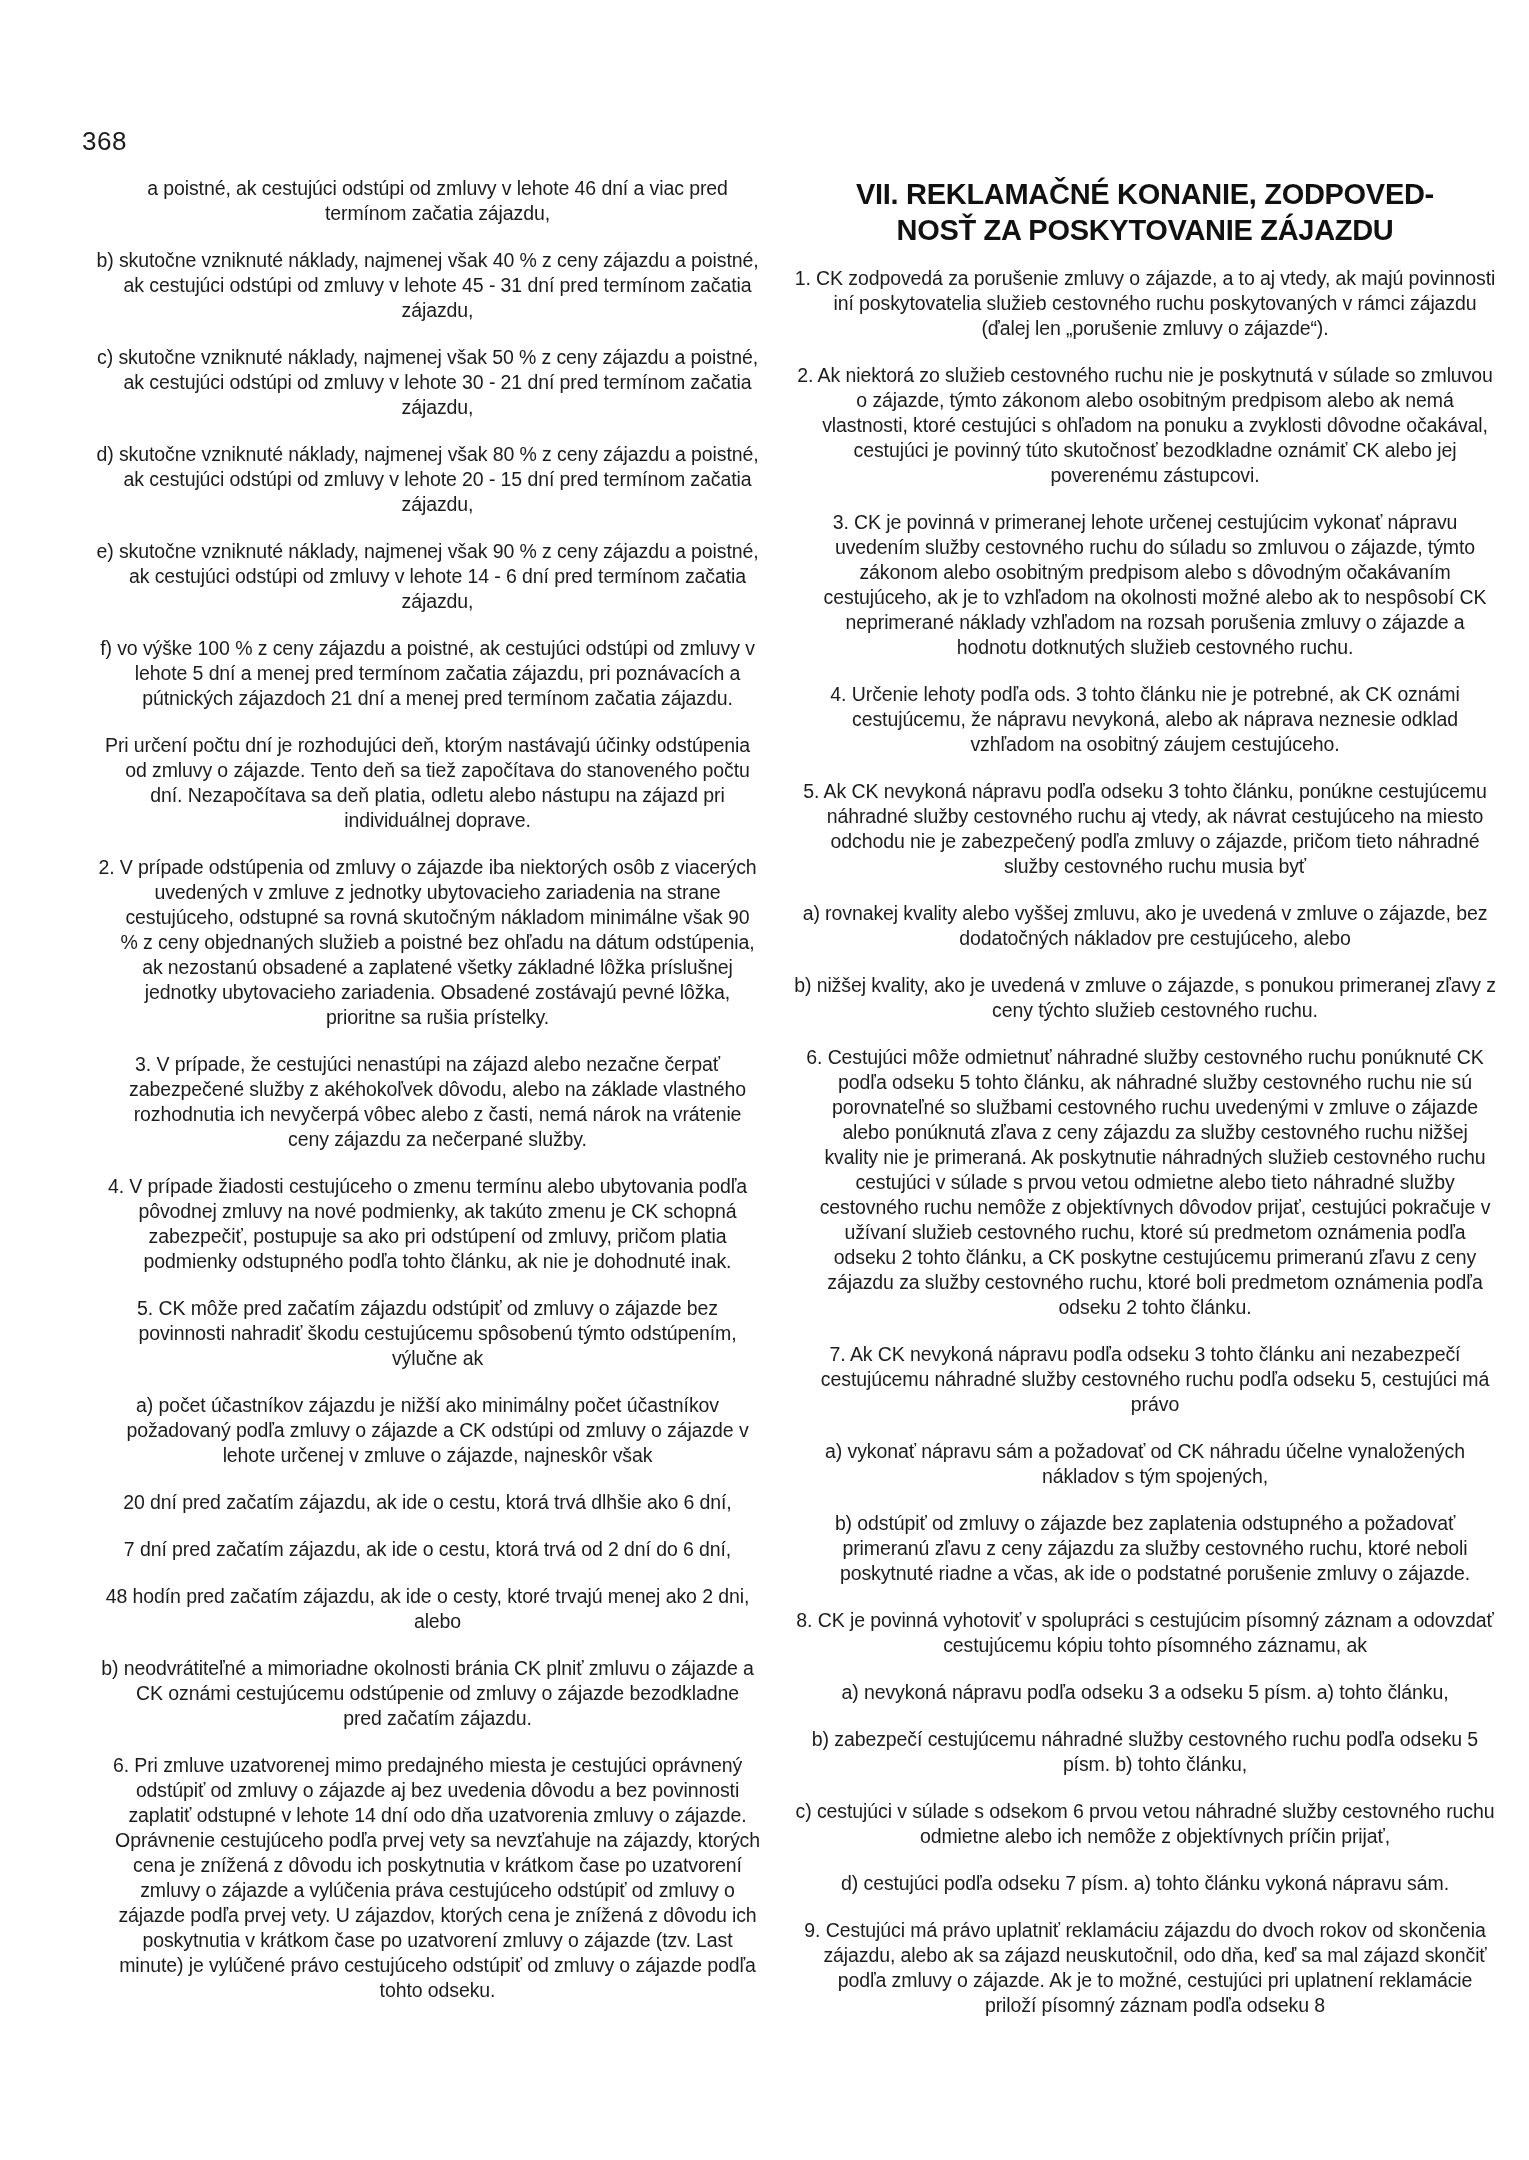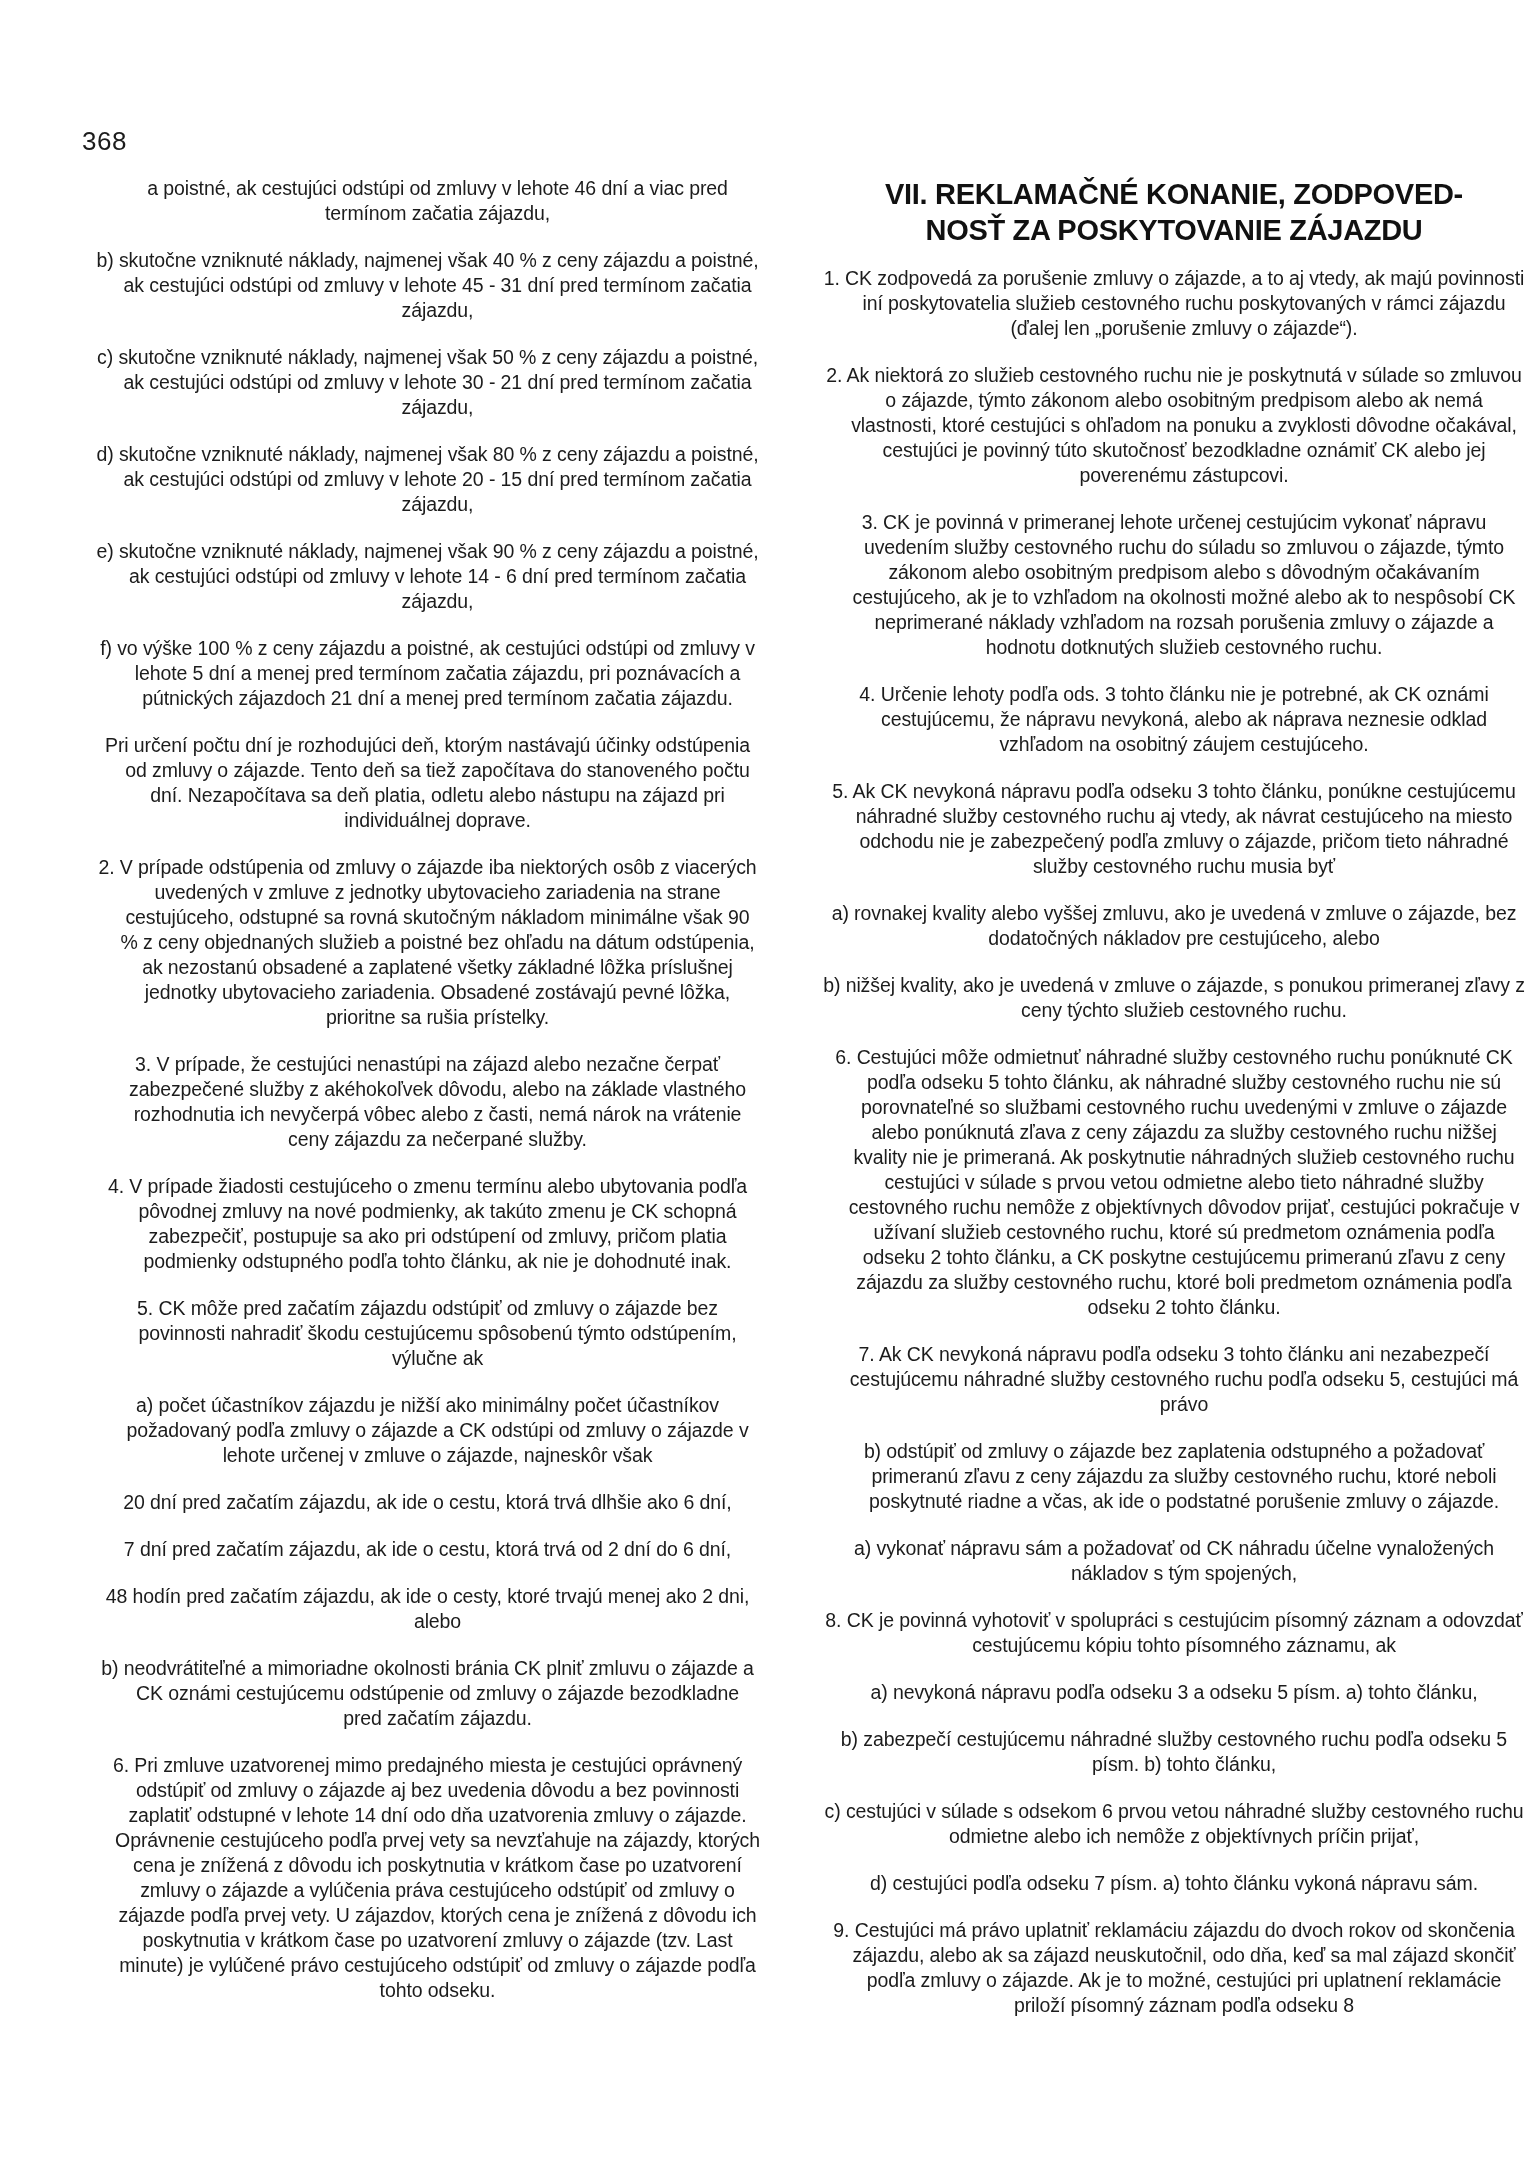--- a/index.html
+++ b/index.html
@@ -31,21 +31,21 @@
     line-height: 25px;
     letter-spacing: -0.1px;
     text-align: center;
     color: #1c1c1c;
   }
   .col-left {
     left: 95px;
     width: 665px;
   }
   .col-right {
-    left: 823px;
+    left: 794px;
     width: 702px;
   }
   .section-heading {
     font-size: 29px;
     line-height: 36px;
     font-weight: bold;
     letter-spacing: -0.3px;
     margin: 0 0 18px 0;
     color: #111111;
   }
@@ -98,22 +98,22 @@
     <div>
         <div class="para"><span class="marker">1. </span><span>CK zodpovedá za porušenie zmluvy o zájazde, a to aj vtedy, ak majú povinnosti iní poskytovatelia služieb cestovného ruchu poskytovaných v rámci zájazdu (ďalej len „porušenie zmluvy o zájazde“).</span></div>
         <div class="para"><span class="marker">2. </span><span>Ak niektorá zo služieb cestovného ruchu nie je poskytnutá v súlade so zmluvou o zájazde, týmto zákonom alebo osobitným predpisom alebo ak nemá vlastnosti, ktoré cestujúci s ohľadom na ponuku a zvyklosti dôvodne očakával, cestujúci je povinný túto skutočnosť bezodkladne oznámiť CK alebo jej poverenému zástupcovi.</span></div>
         <div class="para"><span class="marker">3. </span><span>CK je povinná v primeranej lehote určenej cestujúcim vykonať nápravu uvedením služby cestovného ruchu do súladu so zmluvou o zájazde, týmto zákonom alebo osobitným predpisom alebo s dôvodným očakávaním cestujúceho, ak je to vzhľadom na okolnosti možné alebo ak to nespôsobí CK neprimerané náklady vzhľadom na rozsah porušenia zmluvy o zájazde a hodnotu dotknutých služieb cestovného ruchu.</span></div>
         <div class="para"><span class="marker">4. </span><span>Určenie lehoty podľa ods. 3 tohto článku nie je potrebné, ak CK oznámi cestujúcemu, že nápravu nevykoná, alebo ak náprava neznesie odklad vzhľadom na osobitný záujem cestujúceho.</span></div>
         <div class="para"><span class="marker">5. </span><span>Ak CK nevykoná nápravu podľa odseku 3 tohto článku, ponúkne cestujúcemu náhradné služby cestovného ruchu aj vtedy, ak návrat cestujúceho na miesto odchodu nie je zabezpečený podľa zmluvy o zájazde, pričom tieto náhradné služby cestovného ruchu musia byť</span></div>
         <div class="para"><span class="marker">a) </span><span>rovnakej kvality alebo vyššej zmluvu, ako je uvedená v zmluve o zájazde, bez dodatočných nákladov pre cestujúceho, alebo</span></div>
         <div class="para"><span class="marker">b) </span><span>nižšej kvality, ako je uvedená v zmluve o zájazde, s ponukou primeranej zľavy z ceny týchto služieb cestovného ruchu.</span></div>
         <div class="para"><span class="marker">6. </span><span>Cestujúci môže odmietnuť náhradné služby cestovného ruchu ponúknuté CK podľa odseku 5 tohto článku, ak náhradné služby cestovného ruchu nie sú porovnateľné so službami cestovného ruchu uvedenými v zmluve o zájazde alebo ponúknutá zľava z ceny zájazdu za služby cestovného ruchu nižšej kvality nie je primeraná. Ak poskytnutie náhradných služieb cestovného ruchu cestujúci v súlade s prvou vetou odmietne alebo tieto náhradné služby cestovného ruchu nemôže z objektívnych dôvodov prijať, cestujúci pokračuje v užívaní služieb cestovného ruchu, ktoré sú predmetom oznámenia podľa odseku 2 tohto článku, a CK poskytne cestujúcemu primeranú zľavu z ceny zájazdu za služby cestovného ruchu, ktoré boli predmetom oznámenia podľa odseku 2 tohto článku.</span></div>
         <div class="para"><span class="marker">7. </span><span>Ak CK nevykoná nápravu podľa odseku 3 tohto článku ani nezabezpečí cestujúcemu náhradné služby cestovného ruchu podľa odseku 5, cestujúci má právo</span></div>
+        <div class="para"><span class="marker">a) </span><span>vykonať nápravu sám a požadovať od CK náhradu účelne vynaložených nákladov s tým spojených,</span></div>
         <div class="para"><span class="marker">b) </span><span>odstúpiť od zmluvy o zájazde bez zaplatenia odstupného a požadovať primeranú zľavu z ceny zájazdu za služby cestovného ruchu, ktoré neboli poskytnuté riadne a včas, ak ide o podstatné porušenie zmluvy o zájazde.</span></div>
-        <div class="para"><span class="marker">a) </span><span>vykonať nápravu sám a požadovať od CK náhradu účelne vynaložených nákladov s tým spojených,</span></div>
         <div class="para"><span class="marker">8. </span><span>CK je povinná vyhotoviť v spolupráci s cestujúcim písomný záznam a odovzdať cestujúcemu kópiu tohto písomného záznamu, ak</span></div>
         <div class="para"><span class="marker">a) </span><span>nevykoná nápravu podľa odseku 3 a odseku 5 písm. a) tohto článku,</span></div>
         <div class="para"><span class="marker">b) </span><span>zabezpečí cestujúcemu náhradné služby cestovného ruchu podľa odseku 5 písm. b) tohto článku,</span></div>
         <div class="para"><span class="marker">c) </span><span>cestujúci v súlade s odsekom 6 prvou vetou náhradné služby cestovného ruchu odmietne alebo ich nemôže z objektívnych príčin prijať,</span></div>
         <div class="para"><span class="marker">d) </span><span>cestujúci podľa odseku 7 písm. a) tohto článku vykoná nápravu sám.</span></div>
         <div class="para"><span class="marker">9. </span><span>Cestujúci má právo uplatniť reklamáciu zájazdu do dvoch rokov od skončenia zájazdu, alebo ak sa zájazd neuskutočnil, odo dňa, keď sa mal zájazd skončiť podľa zmluvy o zájazde. Ak je to možné, cestujúci pri uplatnení reklamácie priloží písomný záznam podľa odseku 8</span></div>
       </div>
   </div>
 
 </div>

